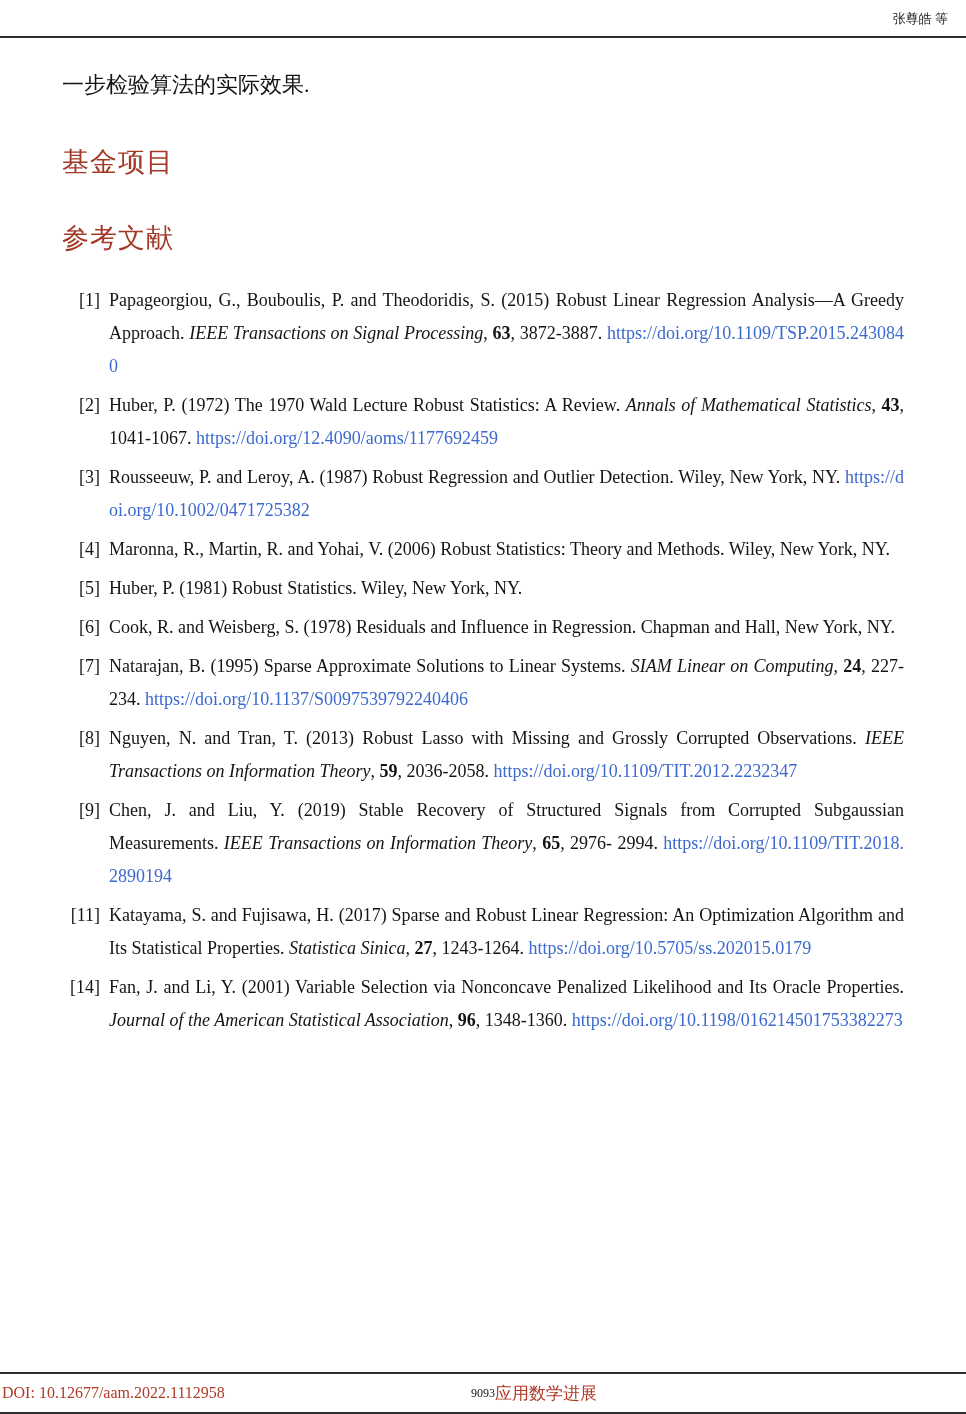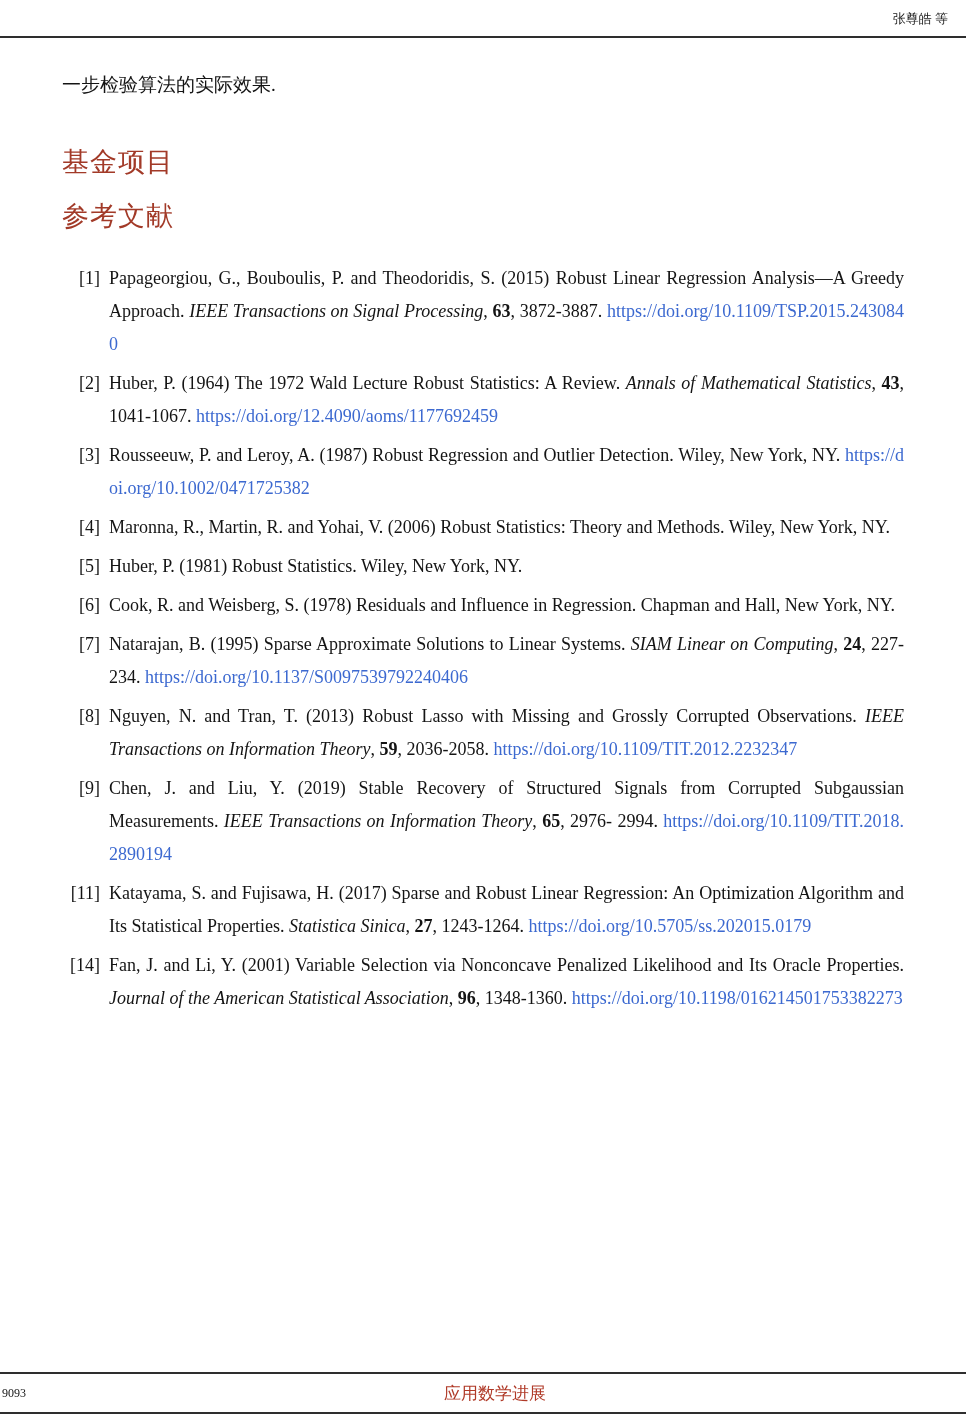--- a/index.html
+++ b/index.html
@@ -23,30 +23,30 @@
   .header{height:38px;border-bottom:2px solid var(--rule-color);}
   .header-author{
     text-align:right;
     padding:10px 18px 0 0;
     font-size:13px;
     color:#1c1c1c;
   }
 
   
   .main{padding:0 62px;}
-  .lead{margin-top:34px;font-size:19px;line-height:26px;}
+  .lead{margin-top:34px;font-size:22px;line-height:26px;}
   h2.sec{
     color:var(--heading-red);
     font-family:"Liberation Sans", sans-serif;
     font-weight:normal;
     font-size:27px;
     letter-spacing:1px;
   }
   .sec-funding{margin-top:46px;}
-  .sec-refs{margin-top:18px;}
+  .sec-refs{margin-top:40px;}
   .para{
     margin-top:28px;
     font-size:18px;
     line-height:37px;
     text-align:justify;
     text-indent:2em;
   }
 
   
   .refs{margin-top:28px;}
@@ -71,21 +71,21 @@
     border-top:2px solid var(--rule-color);
     border-bottom:2px solid var(--rule-color);
     background:#fff;
   }
   .footer-row{
     display:flex;align-items:center;height:100%;
     padding:0 2px;
   }
   .footer-left{flex:1;text-align:left;}
   .footer-center{flex:0 0 auto;text-align:center;}
-  .footer-right{flex:1;text-align:center;}
+  .footer-right{flex:1;text-align:left;}
   .footer-doi{color:var(--footer-red);font-size:16px;}
   .footer-page{color:#141414;font-size:12px;}
   .footer-journal{color:var(--footer-red);font-size:17px;}
 </style>
 </head>
 <body>
 
 <div class="page">
 
   <header class="header">
@@ -101,21 +101,21 @@
 
     <h2 class="sec sec-refs">参考文献</h2>
 
     <div class="refs" id="refs">
         <div class="ref">
           <span class="ref-num">[1]</span>
           <span class="ref-text"><span class="seg-plain">Papageorgiou, G., Bouboulis, P. and Theodoridis, S. (2015) Robust Linear Regression Analysis—A Greedy Approach. </span><span class="seg-italic">IEEE Transactions on Signal Processing</span><span class="seg-plain">, </span><span class="seg-bold">63</span><span class="seg-plain">, 3872-3887. </span><a class="ref-link" href="#">https://doi.org/10.1109/TSP.2015.2430840</a></span>
         </div>
         <div class="ref">
           <span class="ref-num">[2]</span>
-          <span class="ref-text"><span class="seg-plain">Huber, P. (1964) The 1972 Wald Lecture Robust Statistics: A Review. </span><span class="seg-italic">Annals of Mathematical Statistics</span><span class="seg-plain">, </span><span class="seg-bold">43</span><span class="seg-plain">, 1041-1067. </span><a class="ref-link" href="#">https://doi.org/12.4090/aoms/1177692459</a></span>
+          <span class="ref-text"><span class="seg-plain">Huber, P. (1972) The 1970 Wald Lecture Robust Statistics: A Review. </span><span class="seg-italic">Annals of Mathematical Statistics</span><span class="seg-plain">, </span><span class="seg-bold">43</span><span class="seg-plain">, 1041-1067. </span><a class="ref-link" href="#">https://doi.org/12.4090/aoms/1177692459</a></span>
         </div>
         <div class="ref">
           <span class="ref-num">[3]</span>
           <span class="ref-text"><span class="seg-plain">Rousseeuw, P. and Leroy, A. (1987) Robust Regression and Outlier Detection. Wiley, New York, NY. </span><a class="ref-link" href="#">https://doi.org/10.1002/0471725382</a></span>
         </div>
         <div class="ref">
           <span class="ref-num">[4]</span>
           <span class="ref-text"><span class="seg-plain">Maronna, R., Martin, R. and Yohai, V. (2006) Robust Statistics: Theory and Methods. Wiley, New York, NY.</span></span>
         </div>
         <div class="ref">
@@ -145,18 +145,19 @@
         <div class="ref">
           <span class="ref-num">[14]</span>
           <span class="ref-text"><span class="seg-plain">Fan, J. and Li, Y. (2001) Variable Selection via Nonconcave Penalized Likelihood and Its Oracle Properties. </span><span class="seg-italic">Journal of the American Statistical Association</span><span class="seg-plain">, </span><span class="seg-bold">96</span><span class="seg-plain">, 1348-1360. </span><a class="ref-link" href="#">https://doi.org/10.1198/016214501753382273</a></span>
         </div>
       </div>
 
   </main>
 
   <footer class="footer">
     <div class="footer-row">
+      <span class="footer-left footer-doi">DOI: 10.12677/aam.2022.1112958</span>
       <span class="footer-center footer-page">9093</span>
       <span class="footer-right footer-journal">应用数学进展</span>
     </div>
   </footer>
 
 </div>
 
 </body></html>

